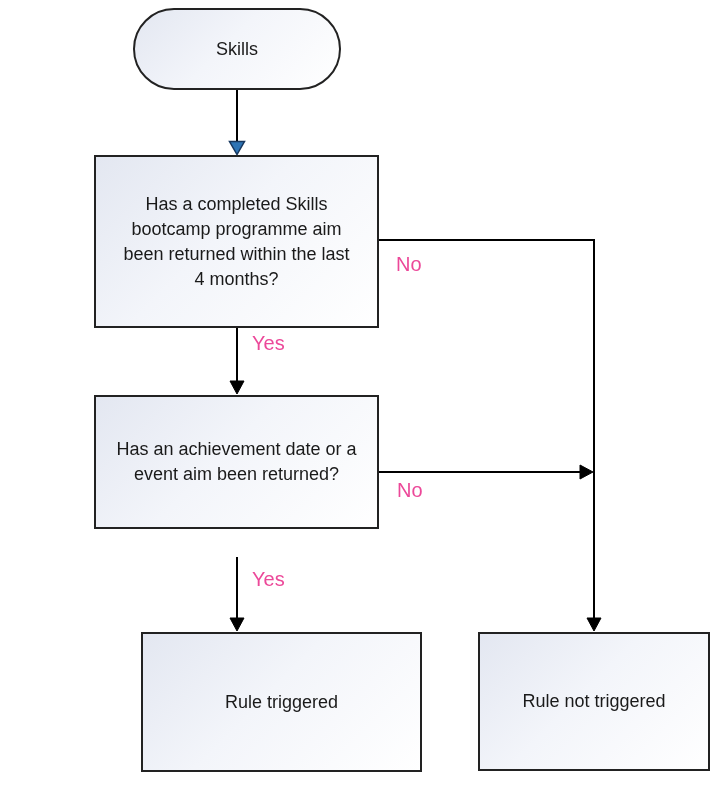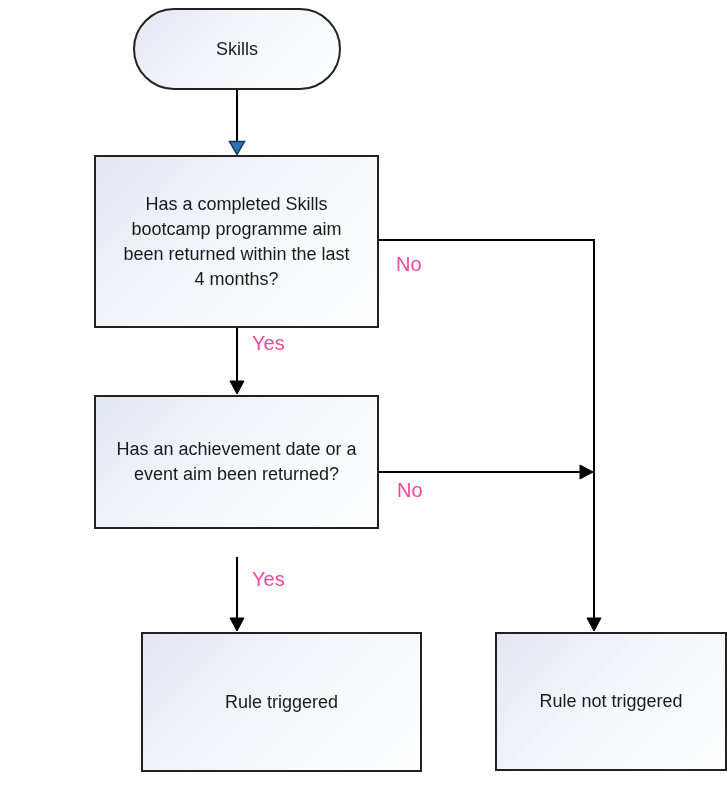--- a/index.html
+++ b/index.html
@@ -64,21 +64,21 @@
   .node-q2 {
     left: 94px; top: 395px;
     width: 285px; height: 134px;
   }
   .node-rule-triggered {
     left: 96px; top: 632px;
     width: 281px; height: 140px; margin-left: 45px;
   }
   .node-rule-not-triggered {
     left: 478px; top: 632px;
-    width: 232px; height: 139px; margin-left: 17px;
+    width: 232px; height: 139px;
   }
   .edge-label {
     position: absolute;
     font-size: 20px;
     line-height: 22px;
     color: #ec4899;
     z-index: 3;
     white-space: nowrap;
   }
   .label-yes-1 { left: 252px; top: 332px; }

